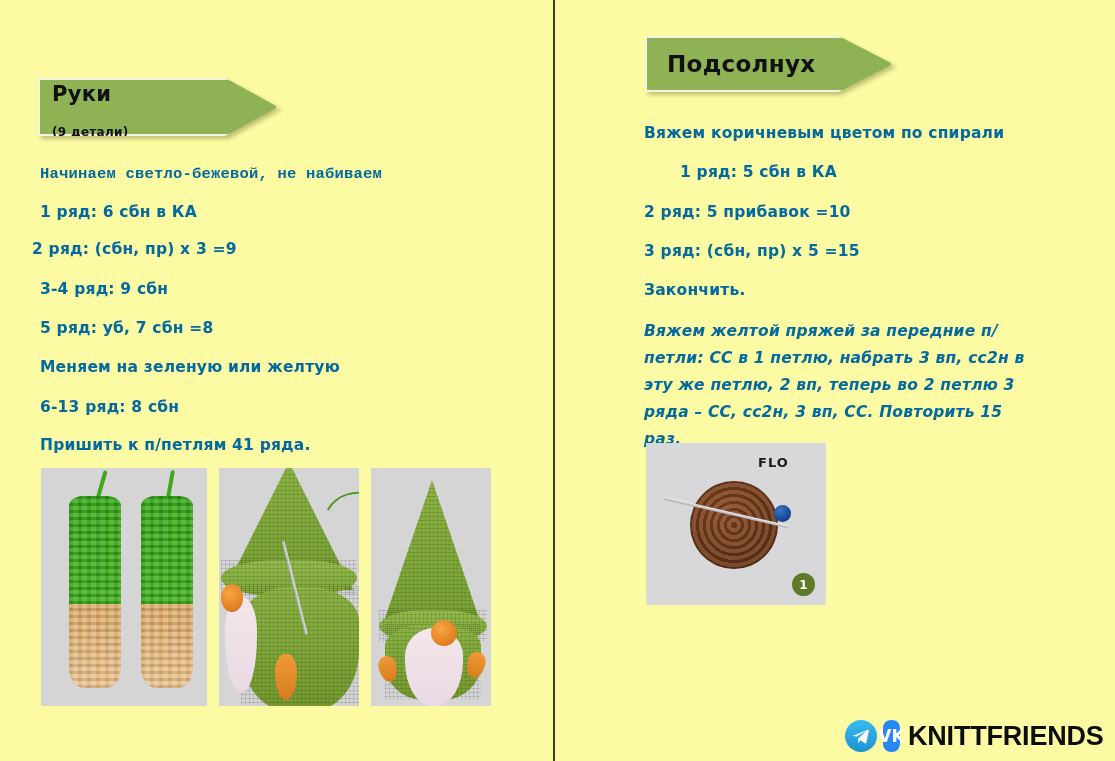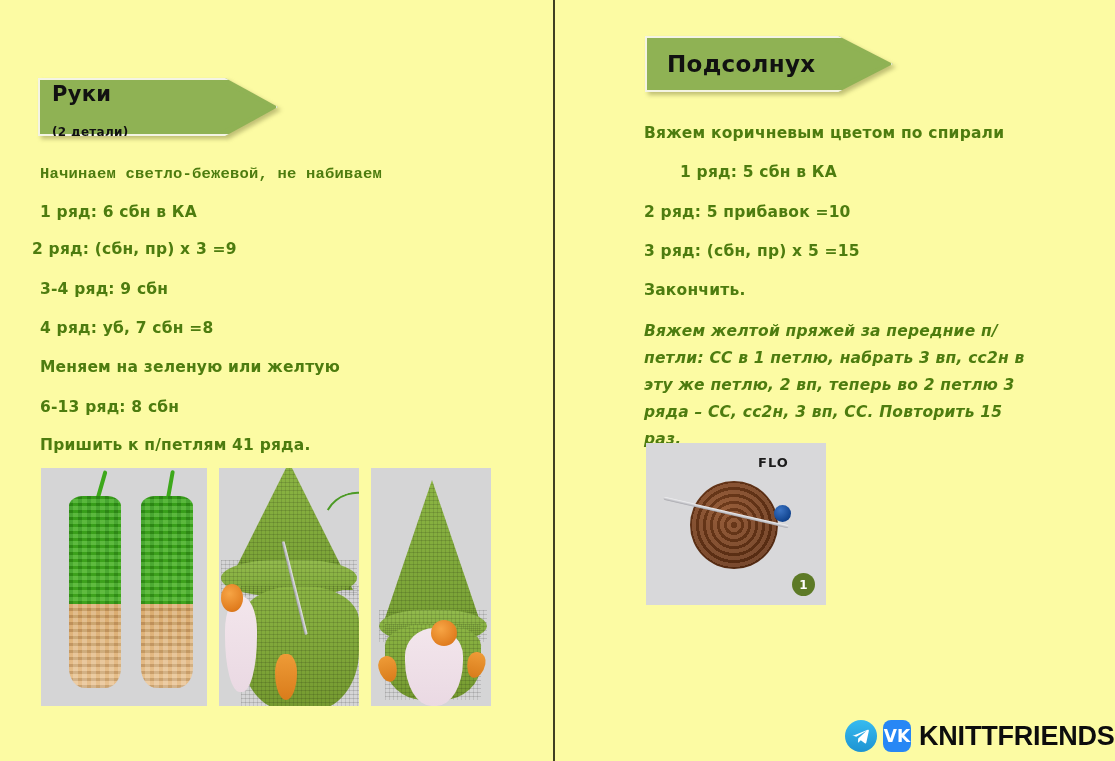--- a/index.html
+++ b/index.html
@@ -76,21 +76,21 @@
   #banner-arms-wrap .title { font-size: 21px; margin: 6px 0 16px 12px; }
   #banner-arms-wrap .sub   { font-size: 12px; margin: 3px 0 0 12px; font-weight: bold; }
 
   
   #banner-sun-wrap { left: 83px; top: 36px; width: 248px; height: 56px; }
   #banner-sun-wrap .title { font-size: 23px; margin: 0 0 0 20px; }
 
   
   .txt {
     position: absolute;
-    color: #4d7c0f;
+    color: #0369a1;
     font-family: "DejaVu Sans", sans-serif;
     font-weight: bold;
     font-size: 15.5px;
     letter-spacing: 0.2px;
     white-space: nowrap;
   }
   .txt.wrap { white-space: normal; line-height: 27px; font-style: italic; }
 
   
   .photo {
@@ -229,21 +229,21 @@
     align-items: center;
     gap: 6px;
   }
   .tg-icon {
     width: 32px; height: 32px;
     border-radius: 50%;
     background: linear-gradient(to bottom, #37bbf0, #1d93d2);
     display: flex; align-items: center; justify-content: center;
   }
   .vk-icon {
-    width: 28px; height: 32px;
+    width: 17px; height: 32px;
     border-radius: 8px;
     background: #2787f5;
     display: flex; align-items: center; justify-content: center;
     color: #fff;
     font-family: "DejaVu Sans", sans-serif;
     font-weight: bold;
     font-size: 17px;
   }
   .brand {
     font-family: "Liberation Sans", sans-serif;
@@ -260,29 +260,29 @@
 <div class="page">
 
   <div class="divider"></div>
 
   <div class="col col-left">
 
     <div class="banner-wrap" id="banner-arms-wrap">
       <div class="banner">
         <div class="banner-inner"></div>
         <div class="banner-text title">Руки</div>
-        <div class="banner-text sub">(2 детали)</div>
+        <div class="banner-text sub">(9 детали)</div>
       </div>
     </div>
 
     <div class="txt" style="left:40px; top:165px;font-family:Liberation Mono, monospace;">Начинаем светло-бежевой, не набиваем</div>
     <div class="txt" style="left:40px; top:203px;">1 ряд: 6 сбн в КА</div>
     <div class="txt" style="left:32px; top:240px;">2 ряд: (сбн, пр) x 3 =9</div>
     <div class="txt" style="left:40px; top:280px;">3-4 ряд: 9 сбн</div>
-    <div class="txt" style="left:40px; top:319px;">4 ряд: уб, 7 сбн =8</div>
+    <div class="txt" style="left:40px; top:319px;">5 ряд: уб, 7 сбн =8</div>
     <div class="txt" style="left:40px; top:358px;">Меняем на зеленую или желтую</div>
     <div class="txt" style="left:40px; top:398px;">6-13 ряд: 8 сбн</div>
     <div class="txt" style="left:40px; top:436px;">Пришить к п/петлям 41 ряда.</div>
 
     <div class="photo" style="left:41px; top:468px; width:166px; height:238px;">
       <div class="bg"></div>
       <div class="arm-tail" style="left:58px; top:2px; height:34px; transform:rotate(16deg);"></div>
       <div class="arm" style="left:28px; top:28px; width:52px; height:192px;"></div>
       <div class="arm-tail" style="left:127px; top:2px; height:34px; transform:rotate(10deg);"></div>
       <div class="arm" style="left:100px; top:28px; width:52px; height:192px;"></div>

